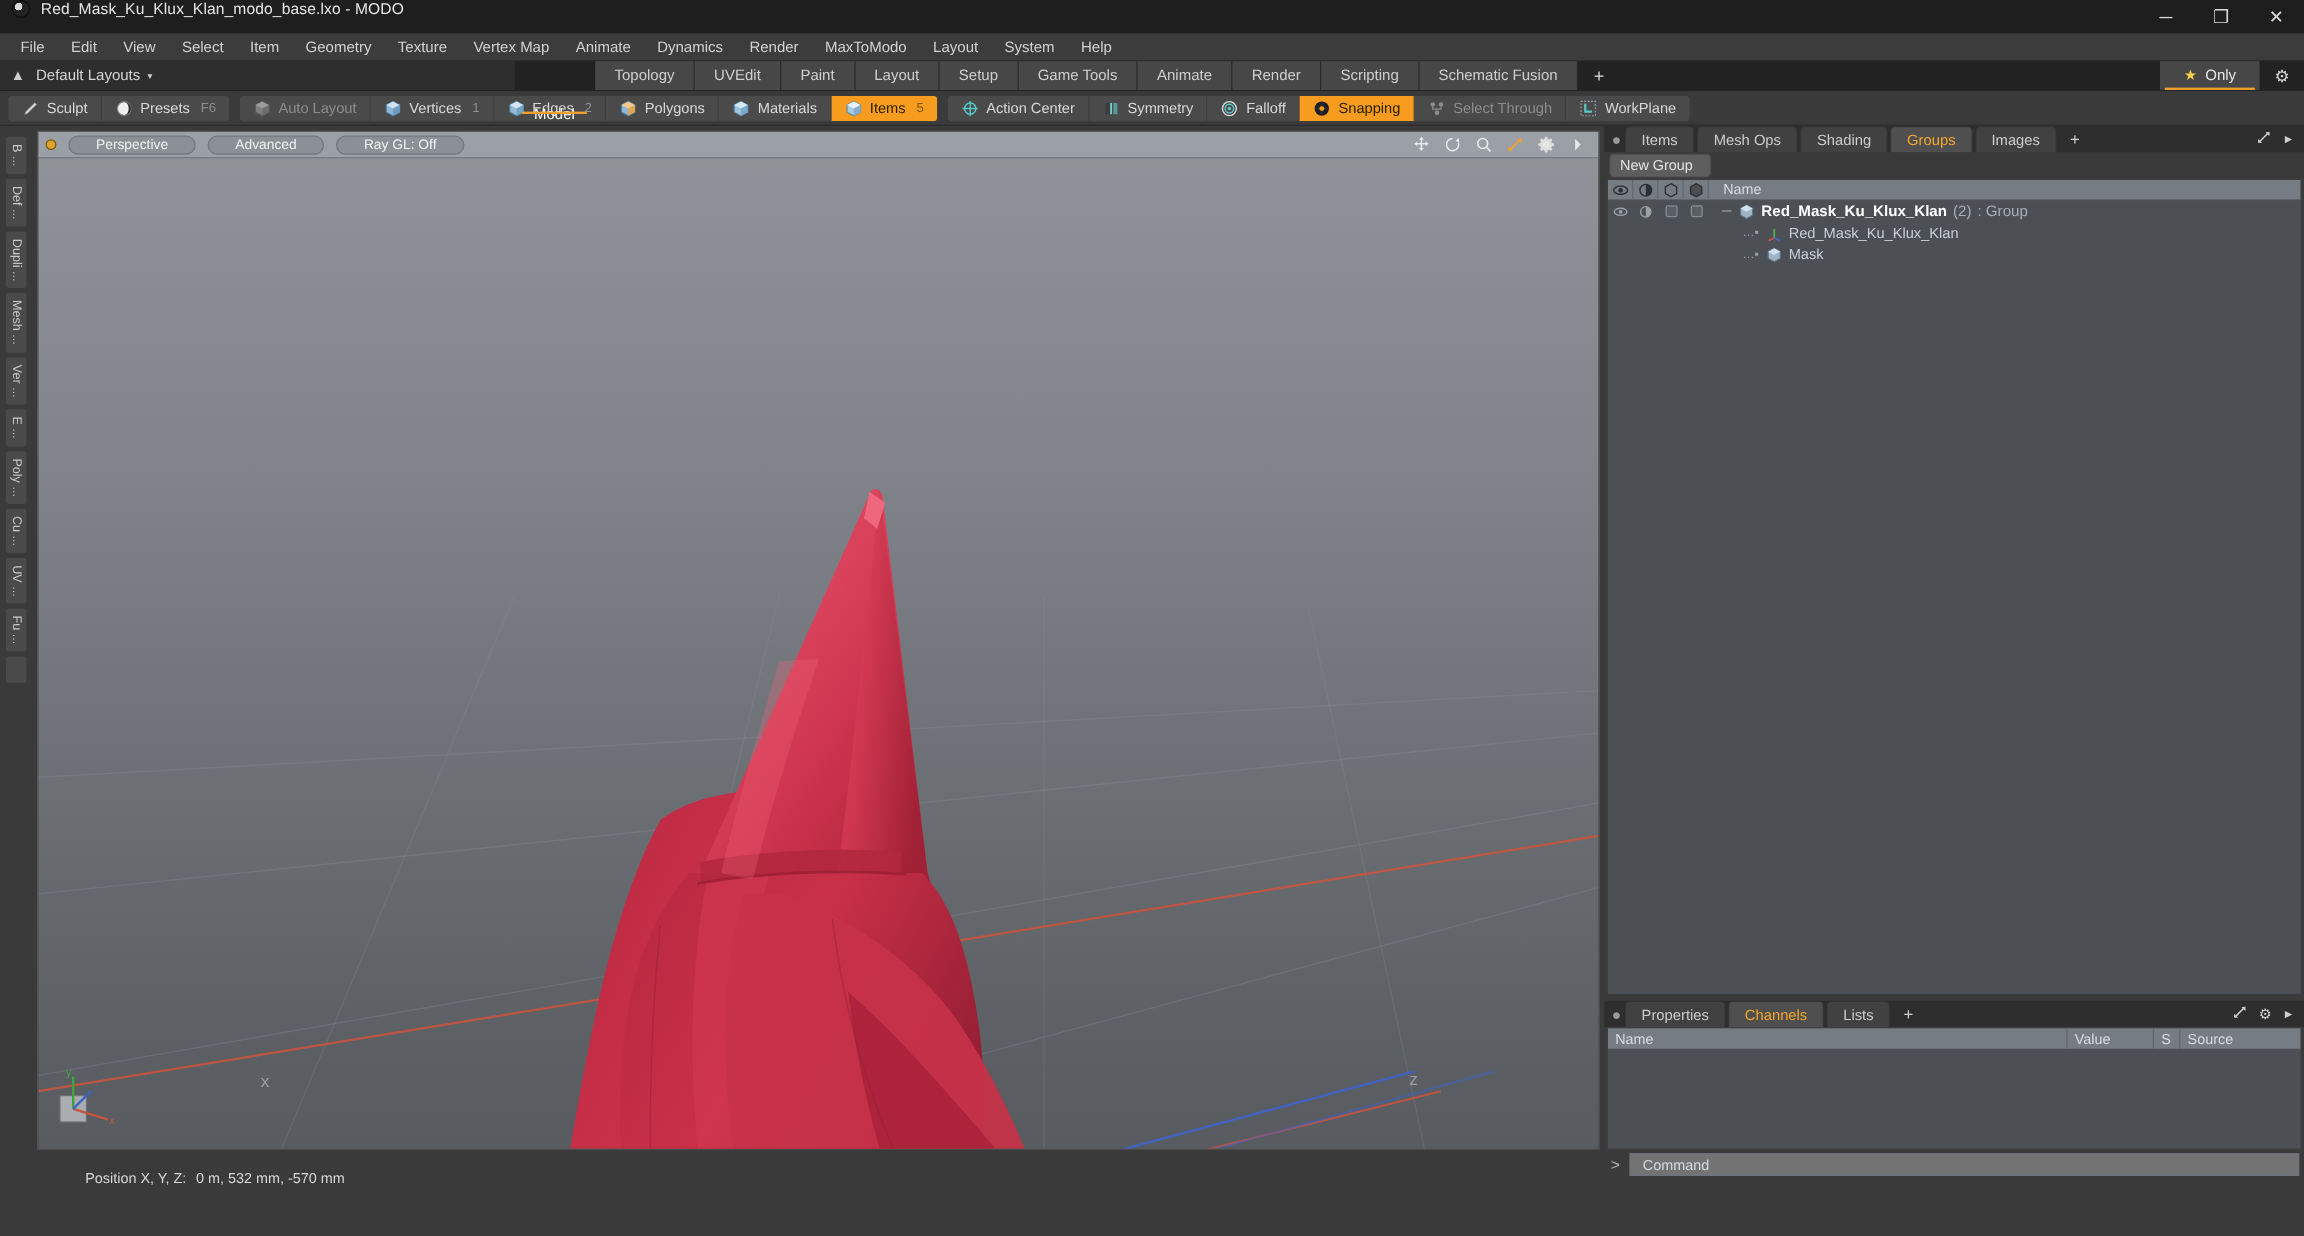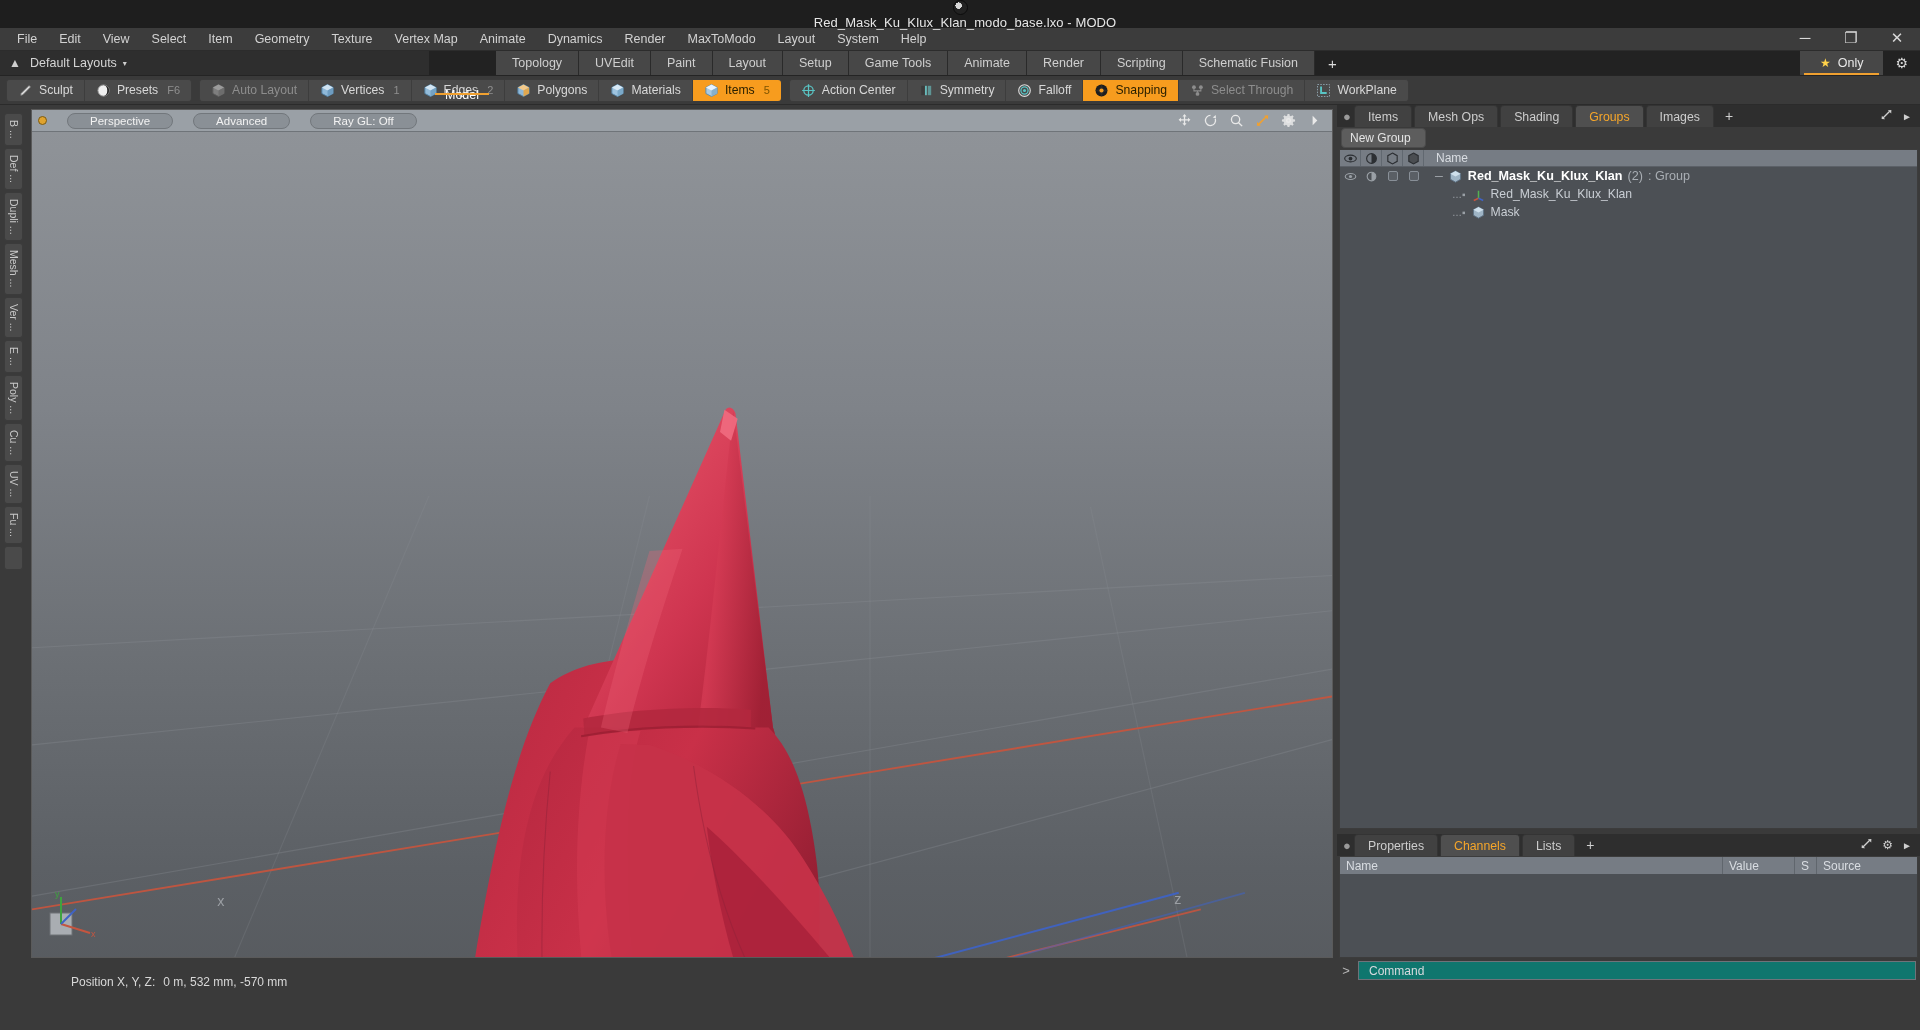--- a/index.html
+++ b/index.html
@@ -6,22 +6,22 @@
   html, body {
     width: 1920px; height: 1030px;
     background: #3a3a3a;
     font-family: "Liberation Sans", sans-serif;
     overflow: hidden;
     -webkit-font-smoothing: antialiased;
   }
 
   
   #titlebar {
-    height: 28px; background: #1e1e1e; display: flex; align-items: center;
-    padding-left: 10px; color: #e6e6e6; font-size: 13px; flex-direction: column;
+    height: 28px; background: #1e1e1e; display: flex; align-items: flex-start;
+    padding-left: 10px; color: #e6e6e6; font-size: 13px;
   }
   #app-logo {
     width: 15px; height: 15px; border-radius: 50%;
     background: radial-gradient(circle at 35% 35%, #d8d8d8 0 26%, #222 27% 100%);
     border: 1px solid #0c0c0c; margin-right: 9px; flex: 0 0 auto;
   }
   #title-text { letter-spacing: .1px; }
   #win-buttons { margin-left: auto; display: flex; height: 100%; }
   .win-btn {
     width: 46px; height: 100%; display: flex; align-items: center; justify-content: center;
@@ -118,21 +118,21 @@
 
   
   #viewport-wrap { flex: 1 1 auto; padding: 4px 4px 0 4px; display: flex; flex-direction: column; }
   #viewport {
     position: relative; flex: 1 1 auto; border: 1px solid #5a5a5a;
     background: linear-gradient(#8d9196 0%, #7e8288 28%, #6c7075 55%, #5d6166 78%, #55585c 100%);
     overflow: hidden;
   }
   #vp-header {
     position: absolute; top: 0; left: 0; right: 0; height: 22px;
-    background: #9aa0a6; display: flex; align-items: center; padding: 0 6px; gap: 20px;
+    background: #9aa0a6; display: flex; align-items: center; padding: 0 6px; gap: 10px;
     border-bottom: 1px solid #6f7479;
   }
   #vp-dot { width: 9px; height: 9px; border-radius: 50%; background: #e0a32e; border: 1px solid #7a5a12; }
   .vp-pill {
     background: #8a9096; border: 1px solid #72777c; border-radius: 9px;
     color: #f2f2f2; font-size: 11.5px; padding: 1px 22px; text-align: center;
   }
   #vp-icons { margin-left: auto; display: flex; align-items: center; gap: 11px; padding-right: 4px; }
   .vpi { color: #e9e9e9; display: flex; }
 
@@ -198,21 +198,21 @@
   .splitter { height: 5px; background: #3a3a3a; }
 
   #bottom-panel { height: 150px; display: flex; flex-direction: column; }
   #chan-area { flex: 1 1 auto; background: #4c5055; border: 1px solid #3c3c3c; margin: 0 2px; display: flex; flex-direction: column; }
   #chan-head { height: 17px; background: #767c84; display: flex; align-items: center; color: #d9dde2; font-size: 12px; }
   #chan-head .ch { border-right: 1px solid #60666d; height: 100%; display: flex; align-items: center; padding-left: 6px; }
 
   #cmdbar { height: 26px; display: flex; align-items: center; padding: 3px 4px 4px 2px; gap: 5px; }
   #cmd-arrow { color: #b7b7b7; font-size: 13px; width: 14px; text-align: center; }
   #cmd-input {
-    flex: 1 1 auto; height: 19px; background: #0f766e; border: 1px solid #6e737a;
+    flex: 1 1 auto; height: 19px; background: #737373; border: 1px solid #6e737a;
     color: #3c4045; font-size: 12px; display: flex; align-items: center; padding-left: 10px;
   }
   .ph { color: #d7dade; }
 </style>
 </head>
 <body>
 
 <div id="titlebar">
   <div id="app-logo"></div>
   <div id="title-text">Red_Mask_Ku_Klux_Klan_modo_base.lxo - MODO</div>

